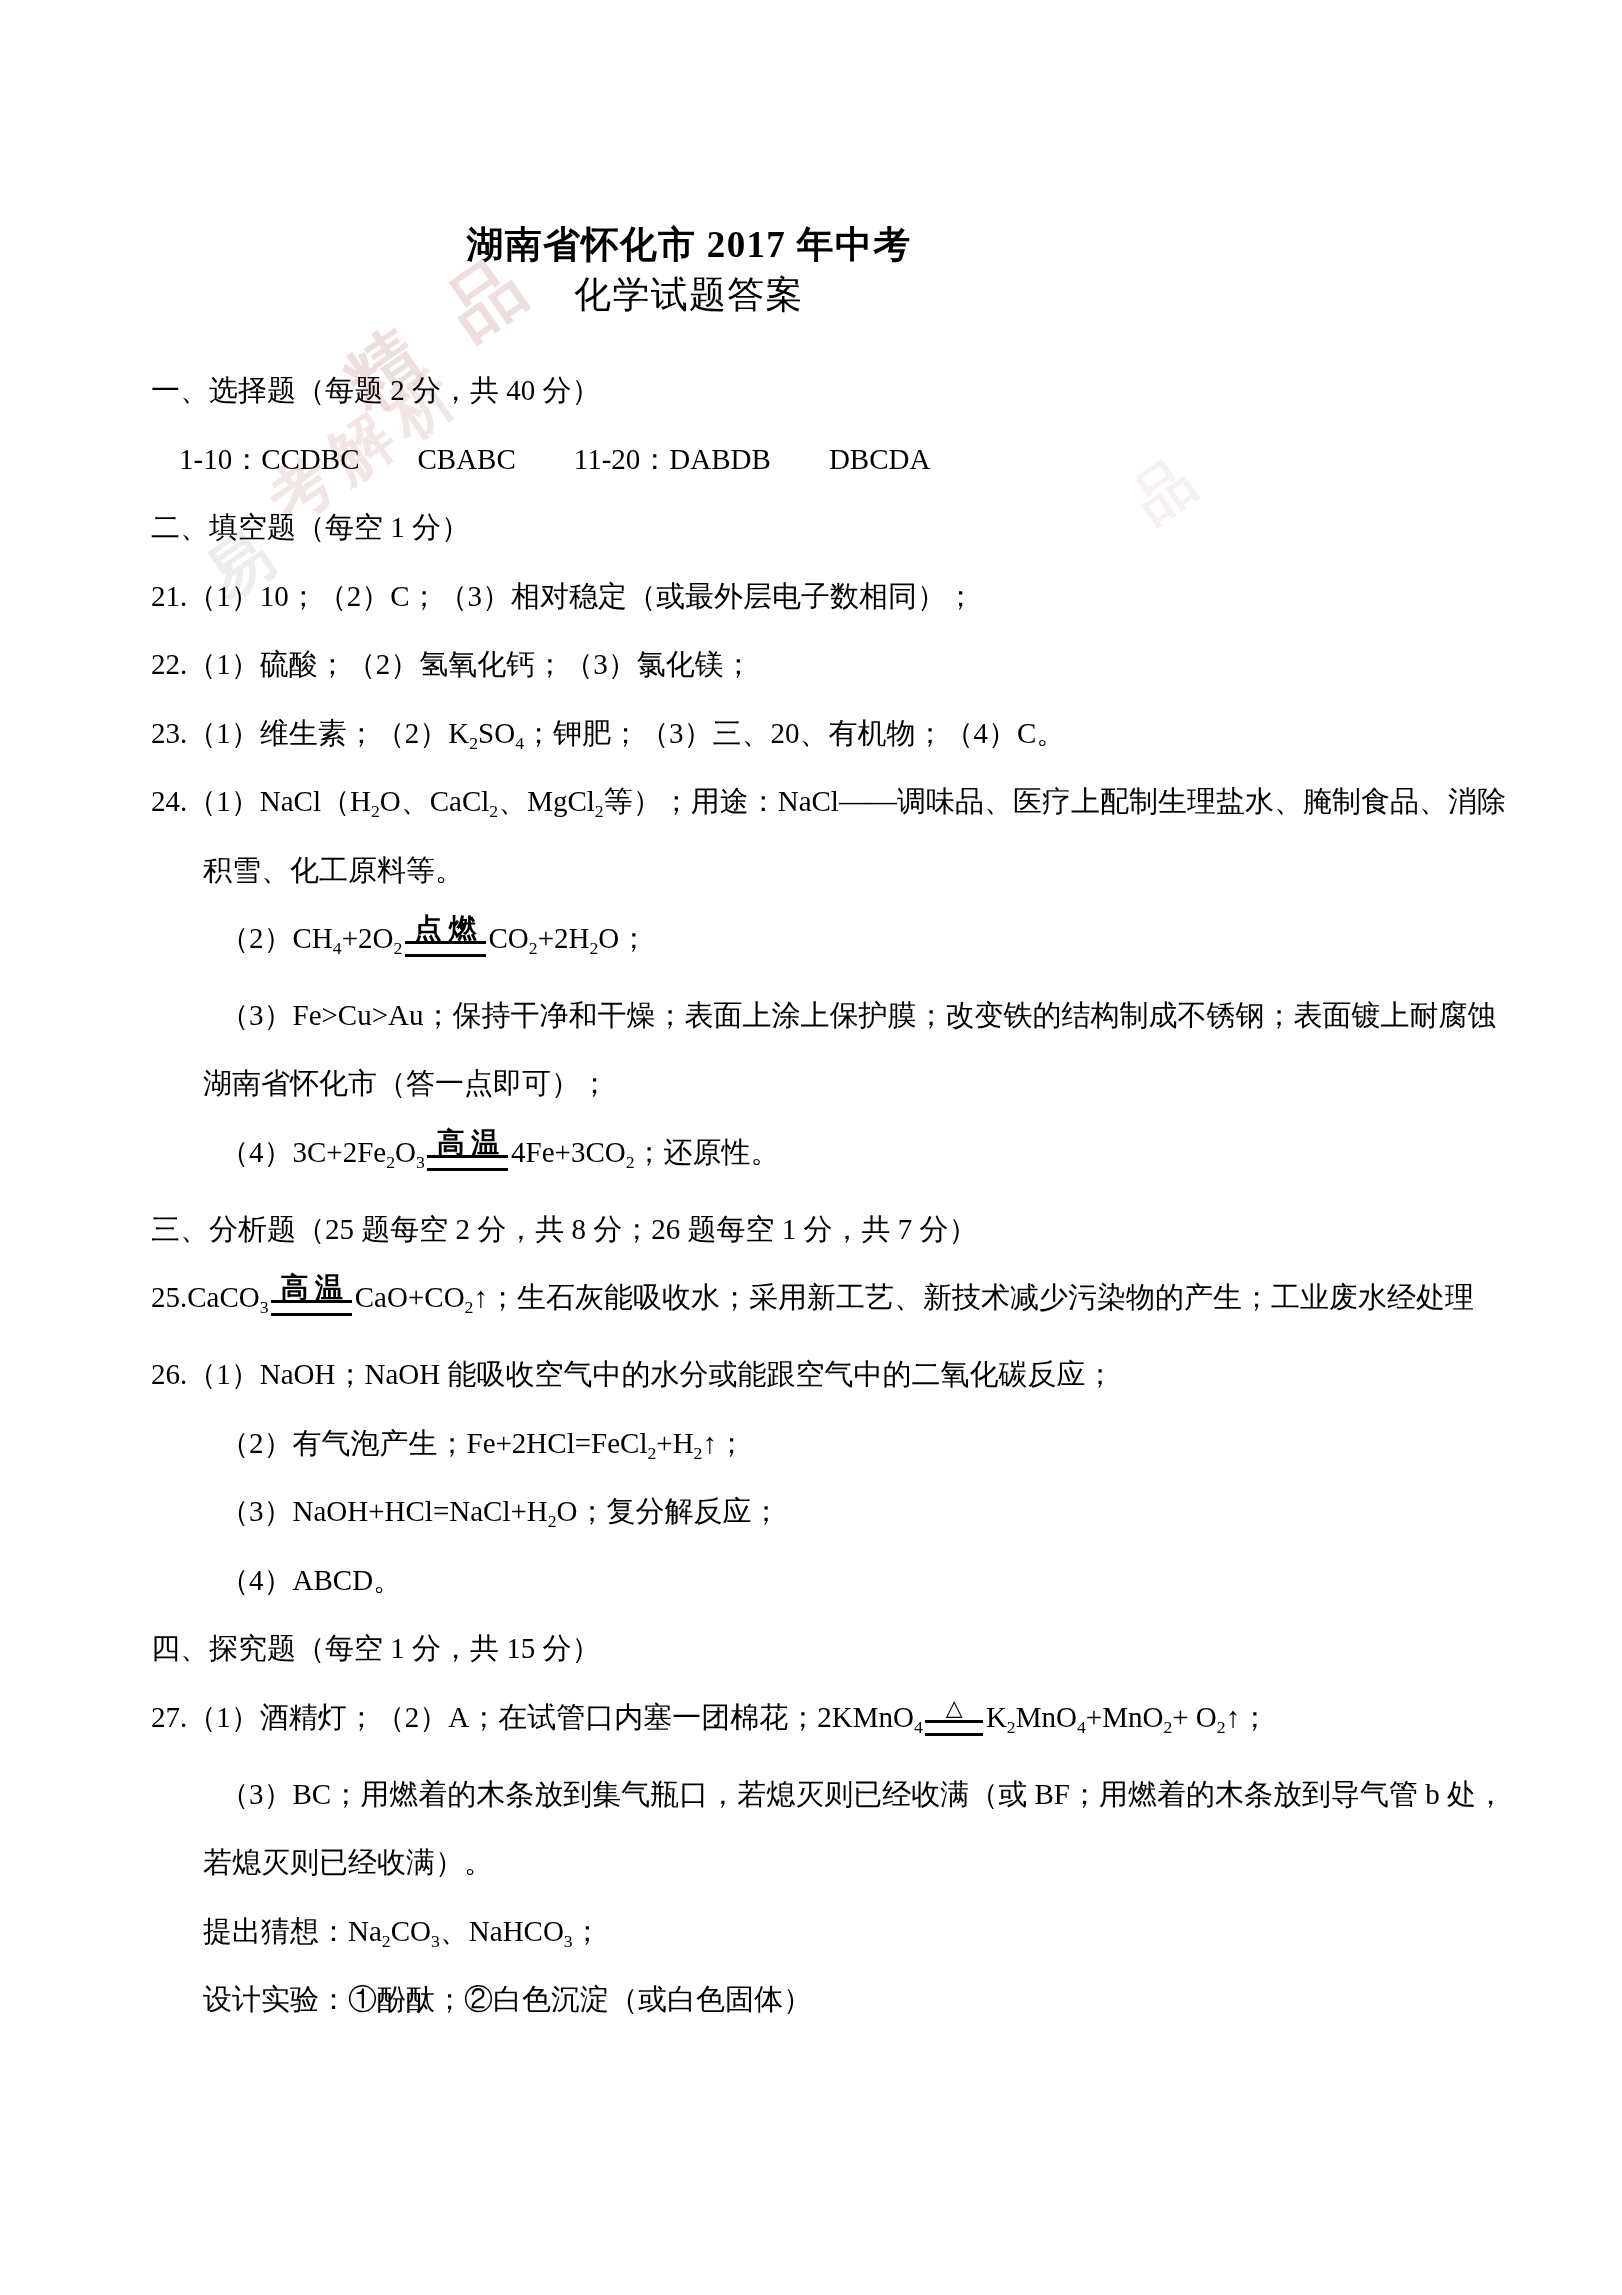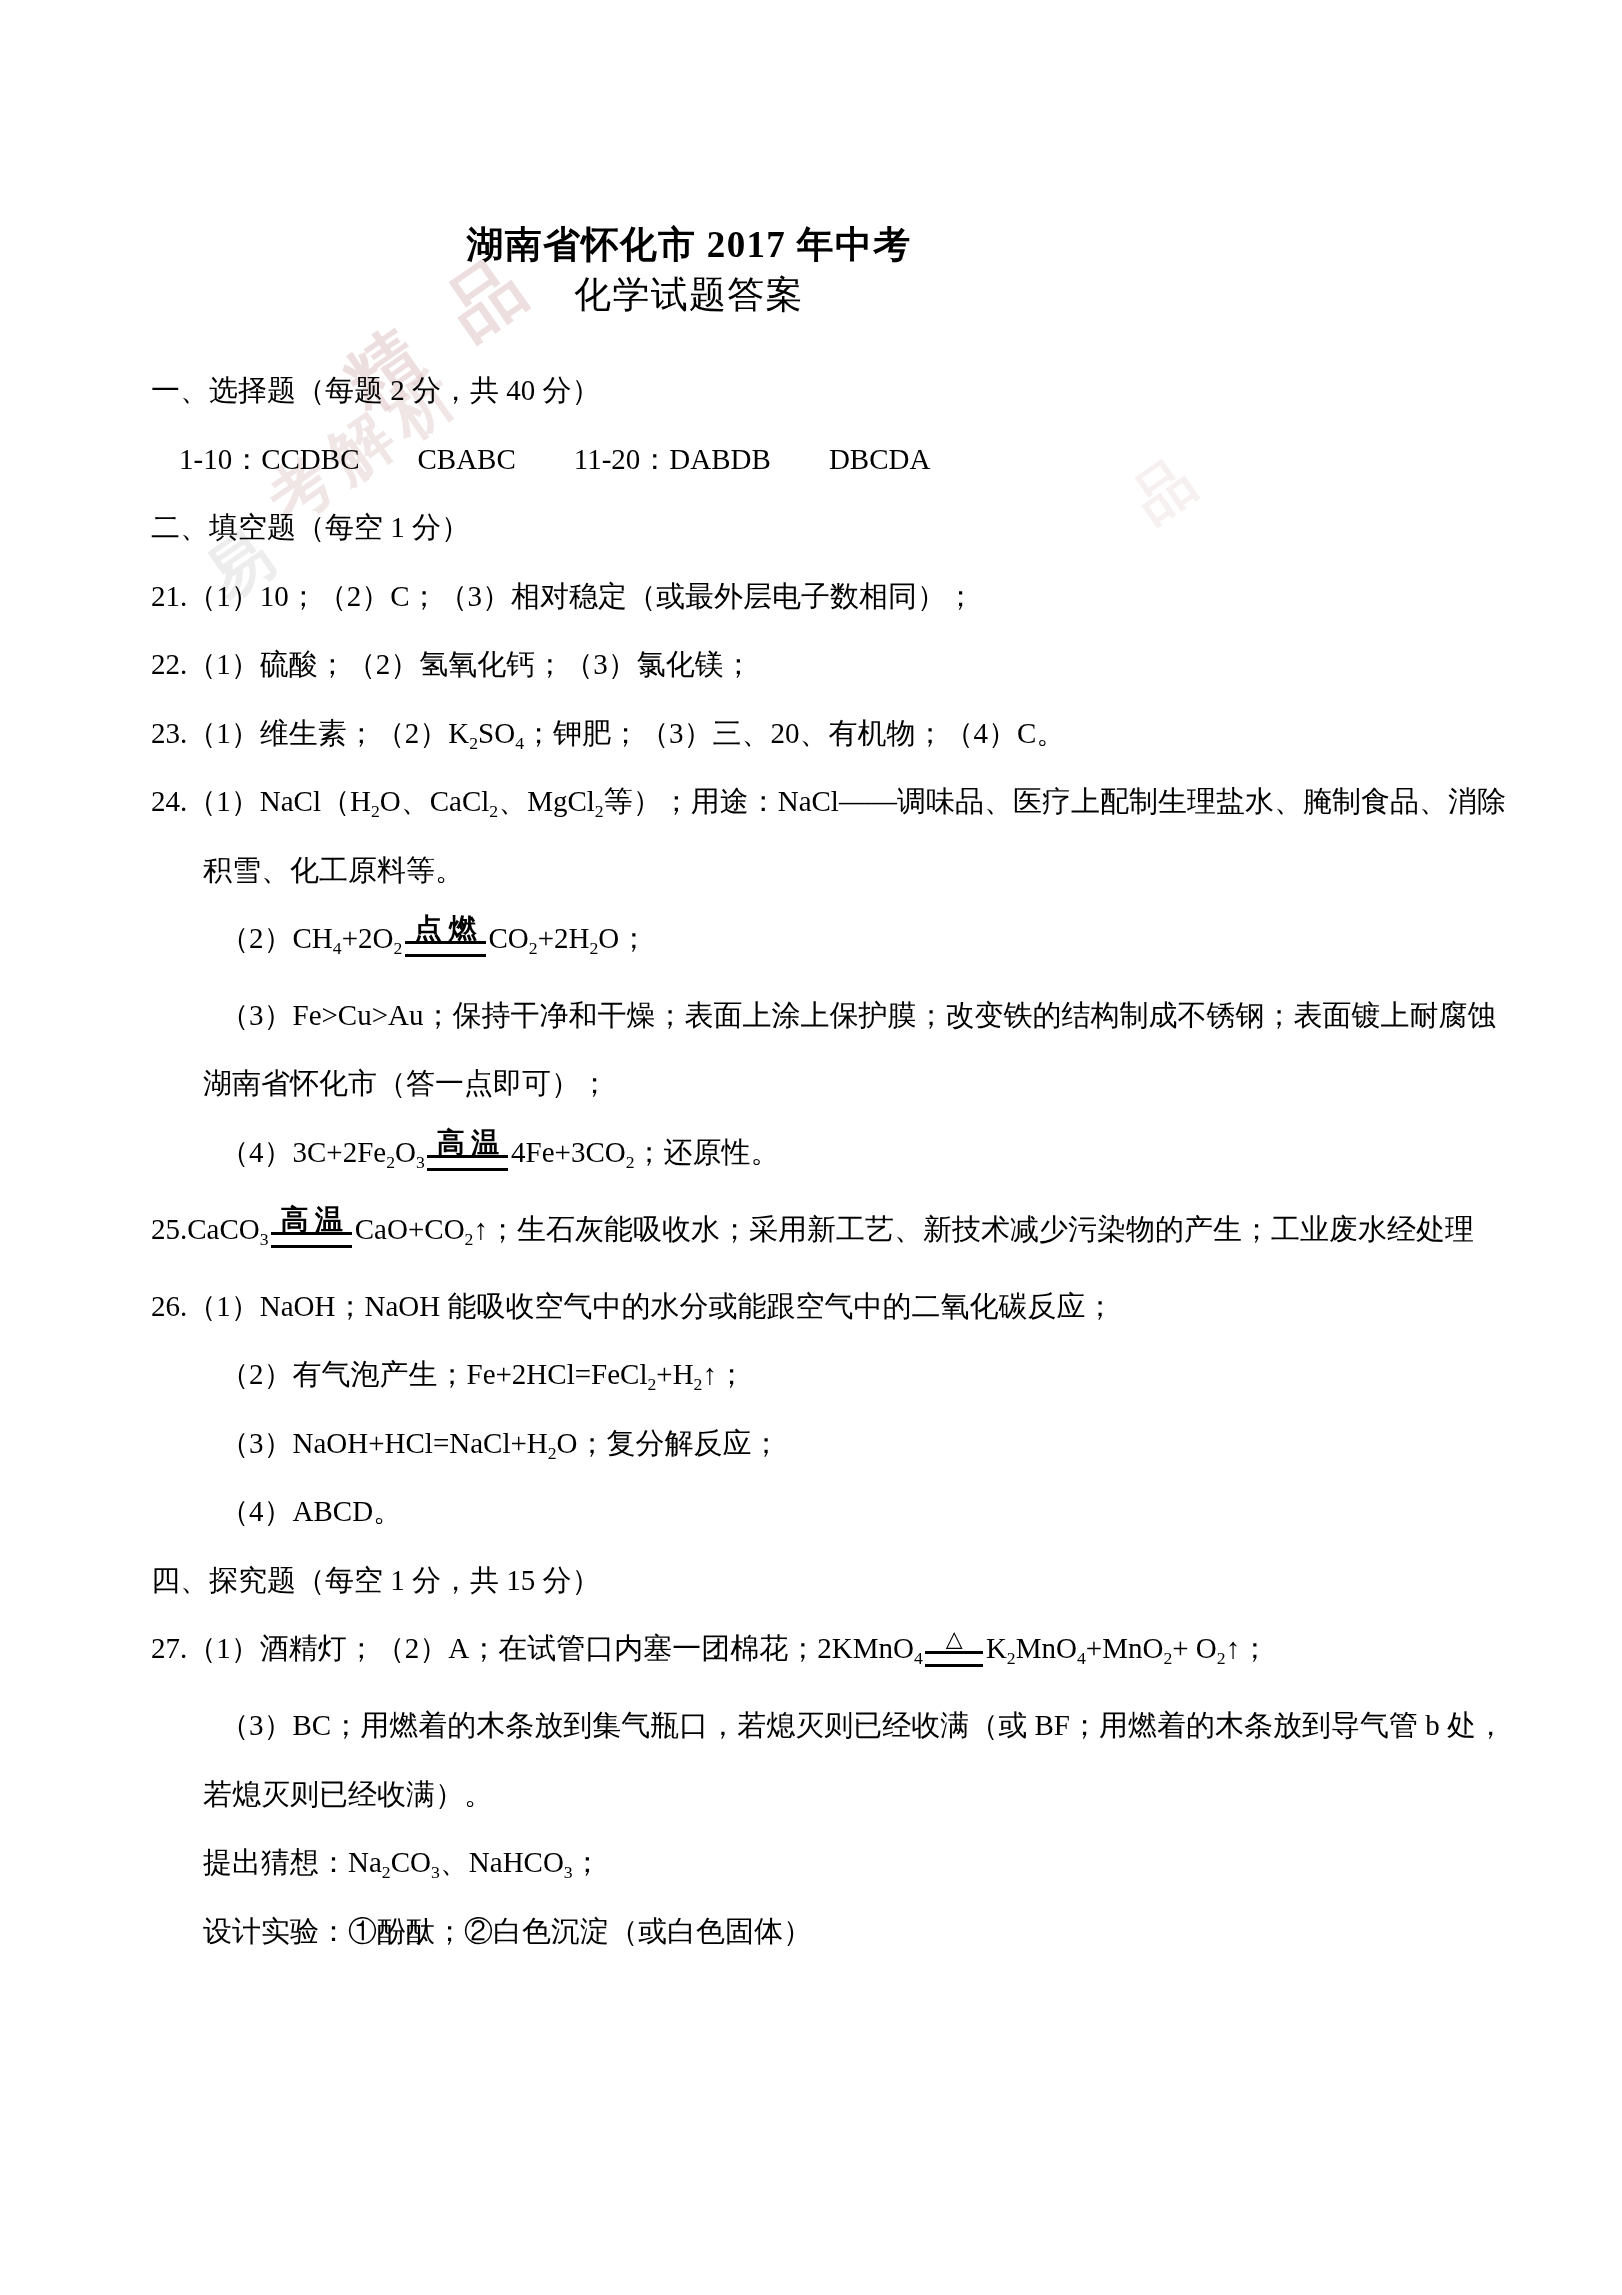--- a/index.html
+++ b/index.html
@@ -79,20 +79,21 @@
       <p class="line lsub eqline"><span>（2）CH</span><sub>4</sub><span>+2O</span><sub>2</sub><span class="eqs">
           <span class="cond">点燃</span>
           <span class="bar" style="width: 81px;"></span>
         </span><span>CO</span><sub>2</sub><span>+2H</span><sub>2</sub><span>O；</span></p>
       <p class="line lsub"><span>（3）Fe&gt;Cu&gt;Au；保持干净和干燥；表面上涂上保护膜；改变铁的结构制成不锈钢；表面镀上耐腐蚀</span></p>
       <p class="line lcont"><span>湖南省怀化市（答一点即可）；</span></p>
       <p class="line lsub eqline"><span>（4）3C+2Fe</span><sub>2</sub><span>O</span><sub>3</sub><span class="eqs">
           <span class="cond">高温</span>
           <span class="bar" style="width: 81px;"></span>
         </span><span>4Fe+3CO</span><sub>2</sub><span>；还原性。</span></p>
+      <p class="line lh1"><span>三、分析题（25 题每空 2 分，共 8 分；26 题每空 1 分，共 7 分）</span></p>
       <p class="line litem eqline"><span>25.CaCO</span><sub>3</sub><span class="eqs">
           <span class="cond">高温</span>
           <span class="bar" style="width: 81px;"></span>
         </span><span>CaO+CO</span><sub>2</sub><span>↑；生石灰能吸收水；采用新工艺、新技术减少污染物的产生；工业废水经处理</span></p>
       <p class="line litem"><span>26.（1）NaOH；NaOH 能吸收空气中的水分或能跟空气中的二氧化碳反应；</span></p>
       <p class="line lsub"><span>（2）有气泡产生；Fe+2HCl=FeCl</span><sub>2</sub><span>+H</span><sub>2</sub><span>↑；</span></p>
       <p class="line lsub"><span>（3）NaOH+HCl=NaCl+H</span><sub>2</sub><span>O；复分解反应；</span></p>
       <p class="line lsub"><span>（4）ABCD。</span></p>
       <p class="line lh1"><span>四、探究题（每空 1 分，共 15 分）</span></p>
       <p class="line litem eqline"><span>27.（1）酒精灯；（2）A；在试管口内塞一团棉花；2KMnO</span><sub>4</sub><span class="eqs">

